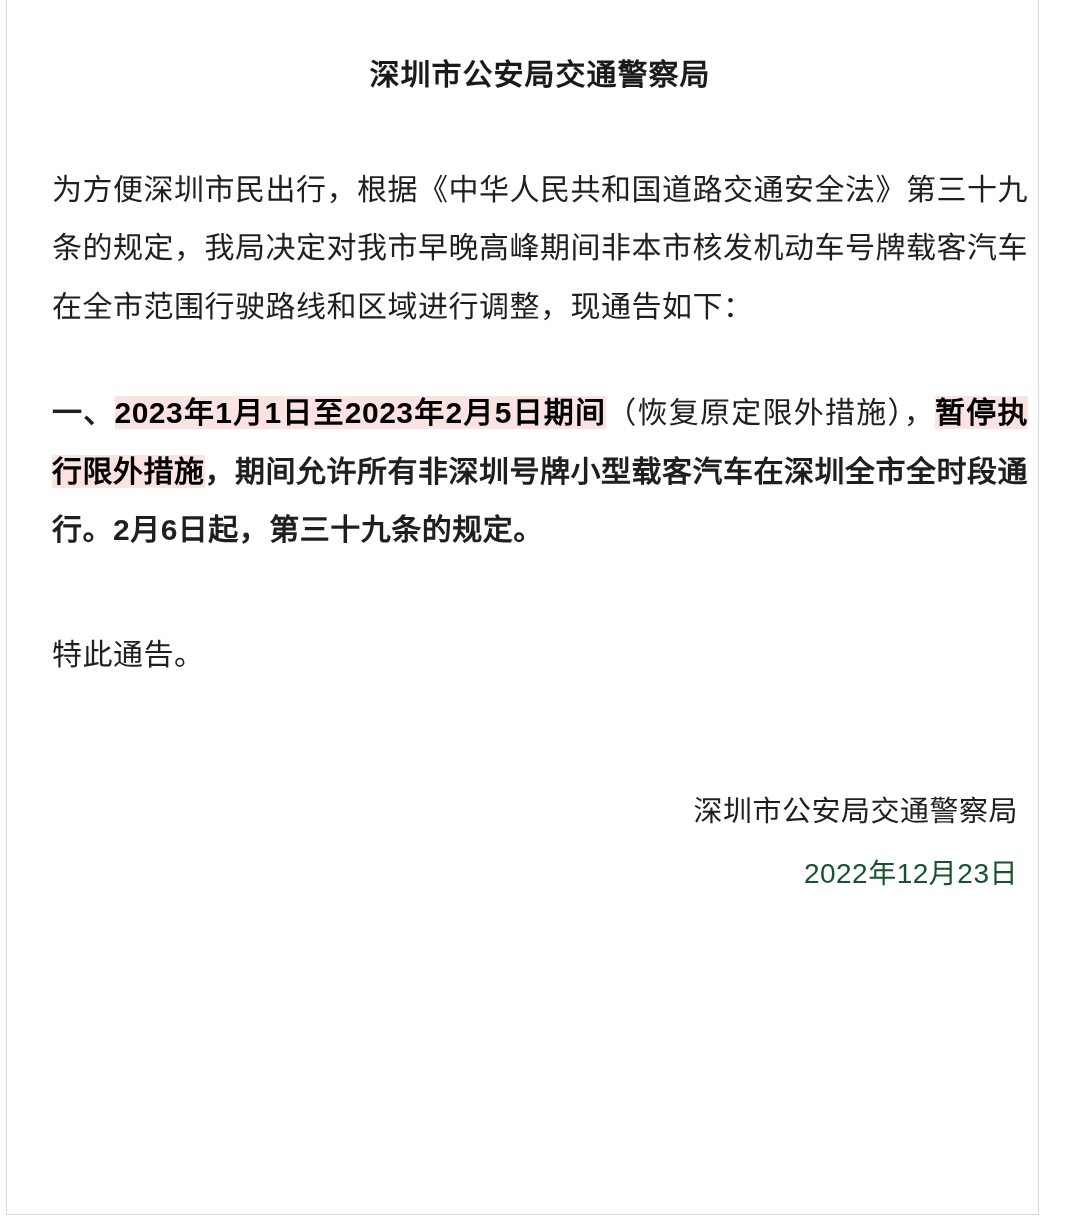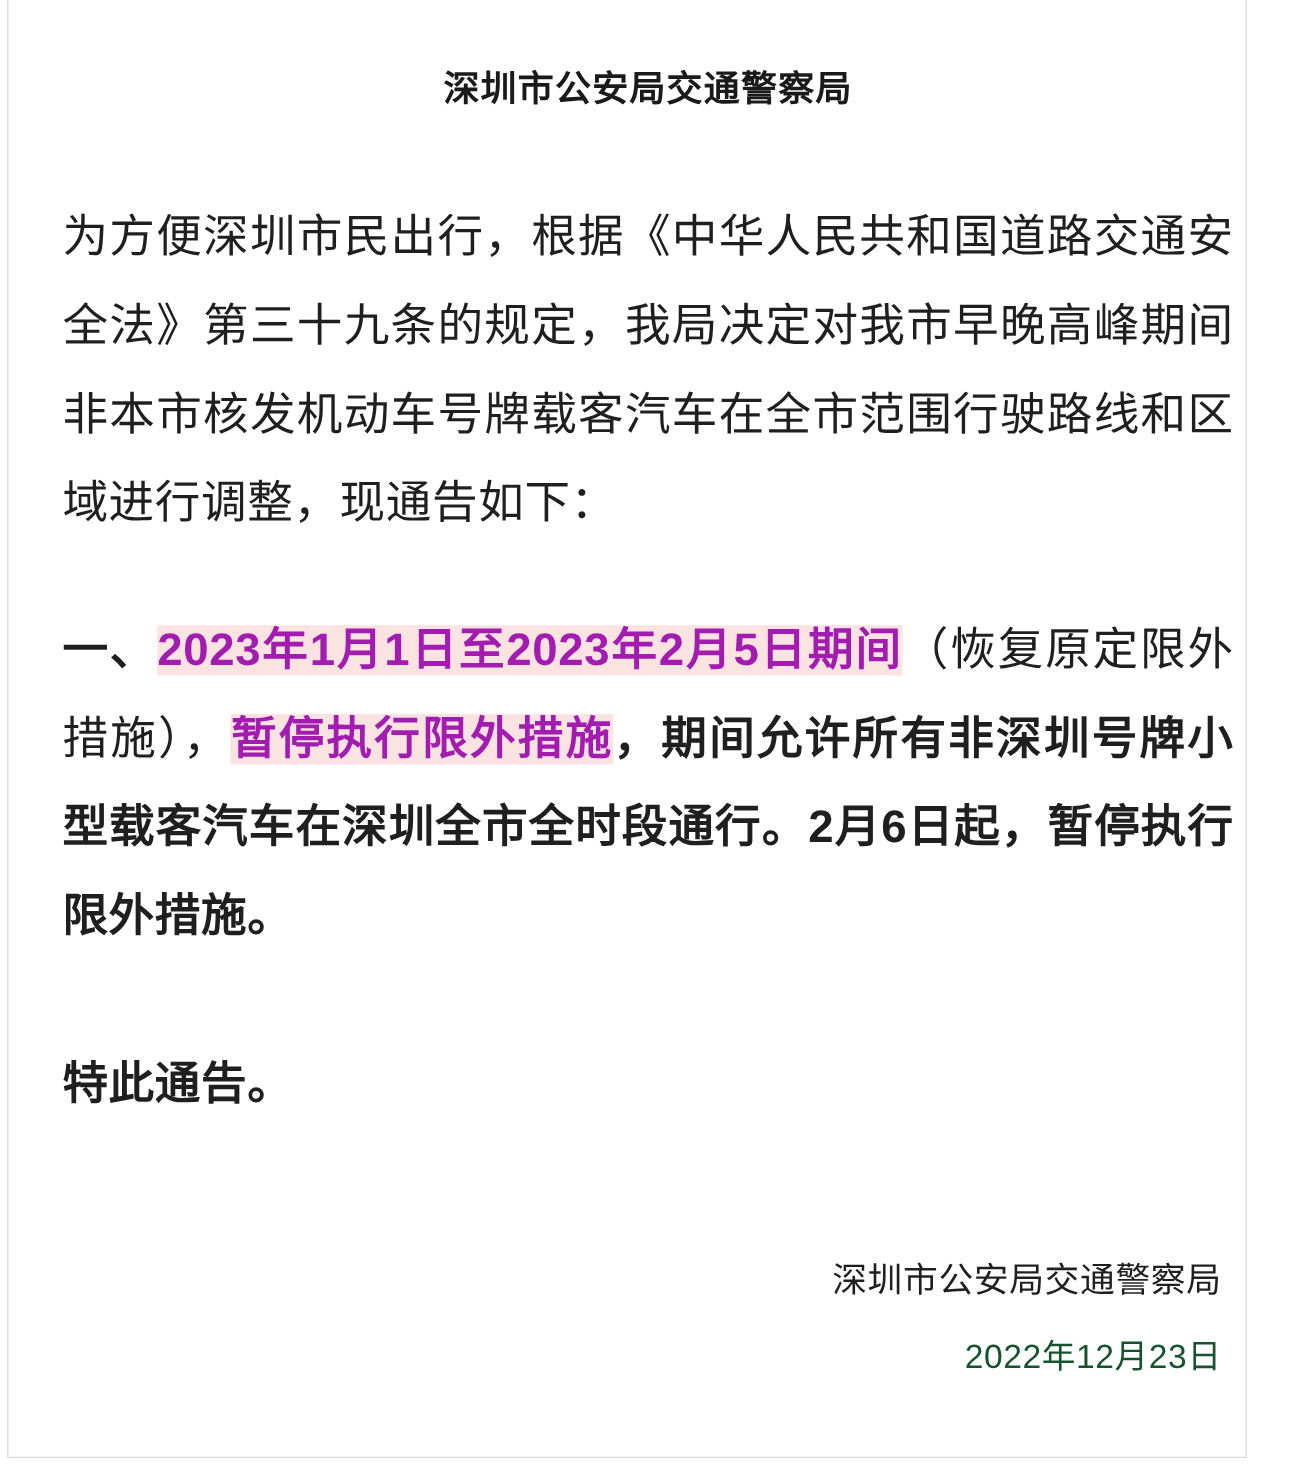--- a/index.html
+++ b/index.html
@@ -53,21 +53,21 @@
     color: #1a1a1a;
     letter-spacing: 1px;
     line-height: 1.55;
   }
   .title-line.second {
     margin-top: 14px;
   }
 
   .para {
     color: #1f1f1f;
-    font-size: 38px;
+    font-size: 30px;
     line-height: 1.95;
     text-align: justify;
     text-justify: inter-ideograph;
     letter-spacing: 0.5px;
   }
 
   .para.body-1 {
     margin-top: 62px;
     text-indent: 0;
   }
@@ -77,25 +77,24 @@
     font-weight: bold;
   }
 
   .para.clause-2 {
     margin-top: 52px;
     font-weight: normal;
   }
 
   .para.closing {
     margin-top: 66px;
-    font-weight: bold;
   }
 
   .hl {
-    color: #a21caf;
+    color: #000000;
     background: #fbe3e2;
     font-weight: bold;
   }
   .normal-weight {
     font-weight: normal;
   }
 
   .signature {
     margin-top: 100px;
     text-align: right;
@@ -123,21 +122,21 @@
 
   <div class="content">
 
     <div class="title-block">
       <div class="title-line">深圳市公安局交通警察局</div>
     </div>
 
     <div class="para body-1">为方便深圳市民出行，根据《中华人民共和国道路交通安全法》第三十九条的规定，我局决定对我市早晚高峰期间非本市核发机动车号牌载客汽车在全市范围行驶路线和区域进行调整，现通告如下：</div>
 
     <div class="para clause-1">
-      <span>一、</span><span class="hl">2023年1月1日至2023年2月5日期间</span><span class="normal-weight">（恢复原定限外措施），</span><span class="hl">暂停执行限外措施</span><span>，期间允许所有非深圳号牌小型载客汽车在深圳全市全时段通行。2月6日起，暂停执行限外措施。</span>
+      <span>一、</span><span class="hl">2023年1月1日至2023年2月5日期间</span><span class="normal-weight">（恢复原定限外措施），</span><span class="hl">暂停执行限外措施</span><span>，期间允许所有非深圳号牌小型载客汽车在深圳全市全时段通行。2月6日起，第三十九条的规定。</span>
     </div>
 
 
     <div class="para closing">特此通告。</div>
 
     <div class="signature">
       <div class="sig-line">深圳市公安局交通警察局</div>
       <div class="sig-date">2022年12月23日</div>
     </div>
 

